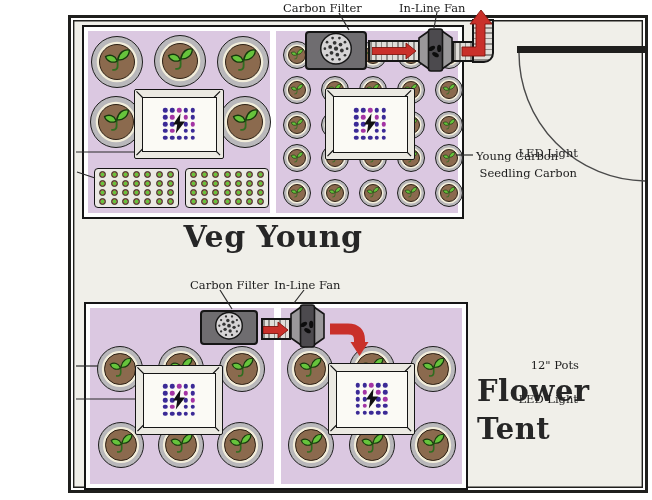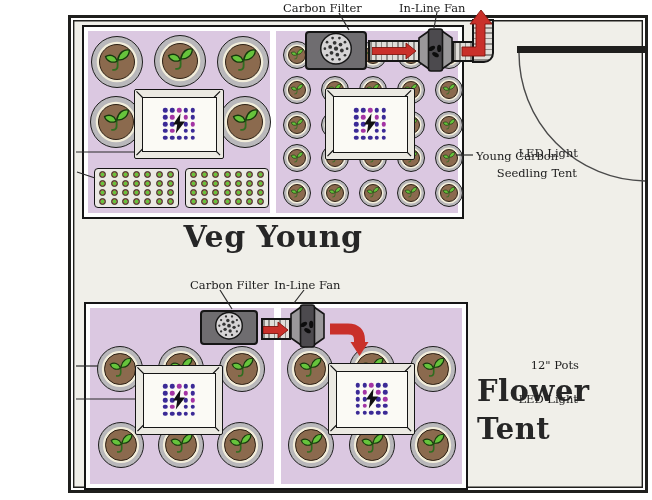--- a/index.html
+++ b/index.html
@@ -718,16 +718,16 @@
     <svg viewBox="0 0 48 40" style="position: absolute; left: 327px; top: 319px; width: 48px; height: 40px; z-index: 35;">
        <path d="M3 10 H21 Q32.5 10 32.5 21 V23" stroke="#c9302a" stroke-width="11" fill="none"></path>
        <polygon points="23.5,23 41.5,23 32.5,37" fill="#c9302a"></polygon>
      </svg>
     <div class="callout" style="position: absolute; left: 283px; top: 1px;">Carbon Filter</div>
     <div class="callout" style="position: absolute; left: 399px; top: 1px;">In-Line Fan</div>
     <div class="callout" style="position: absolute; left: 476px; top: 149px;">Young Carbon</div>
     <div class="callout" style="position: absolute; left: 190px; top: 278px;">Carbon Filter</div>
     <div class="callout" style="position: absolute; left: 274px; top: 278px;">In-Line Fan</div>
     <div class="callout" style="position: absolute; right: 74px; top: 146px;">LED Light</div>
-    <div class="callout" style="position: absolute; right: 75px; top: 166px;">Seedling Tent</div>
+    <div class="callout" style="position: absolute; right: 75px; top: 166px;">Seedling Carbon</div>
     <div class="callout" style="position: absolute; right: 73px; top: 358px;">12" Pots</div>
     <div class="callout" style="position: absolute; right: 74px; top: 392px;">LED Light</div>
   </div>
 
 </body></html>

